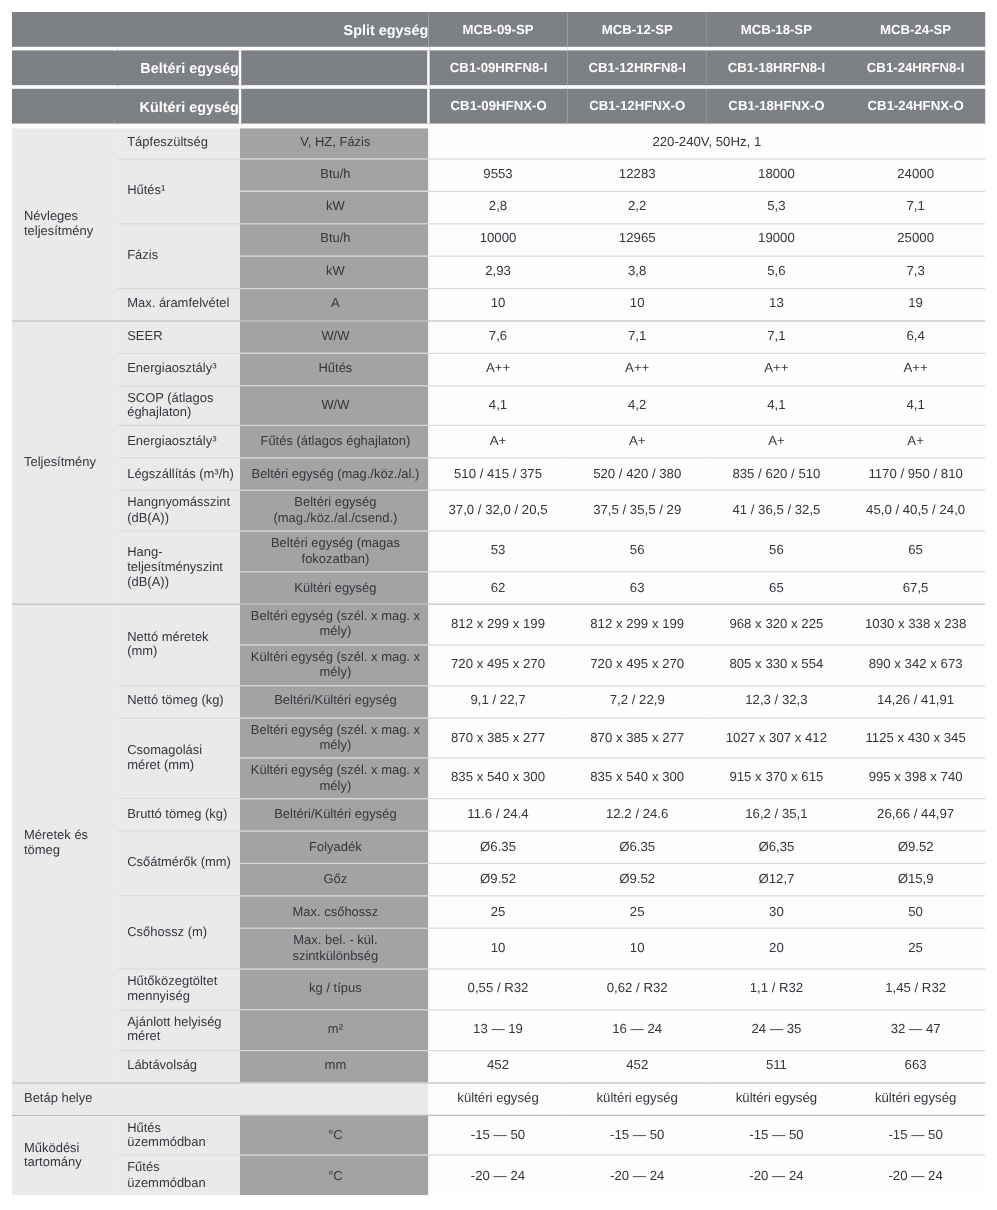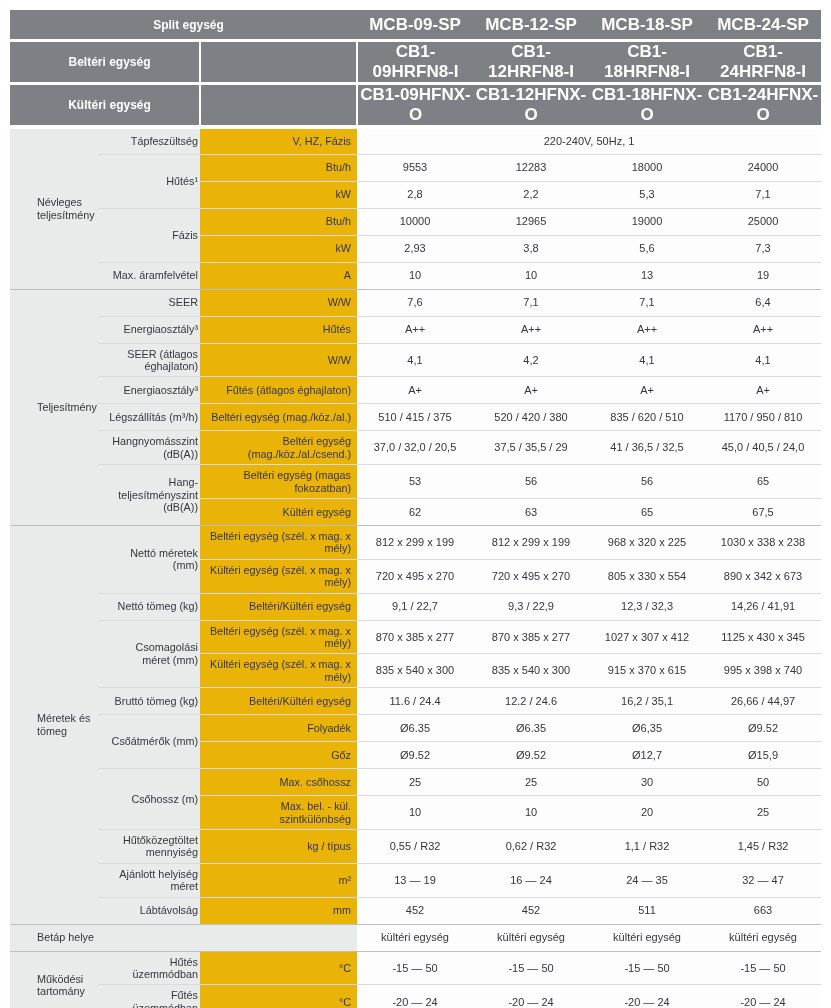--- a/index.html
+++ b/index.html
@@ -24,53 +24,53 @@
     background: #7d8084;
     color: #ffffff;
     font-weight: bold;
     height: 29px;
     padding: 0;
     border-bottom: 3px solid #ffffff;
     vertical-align: middle;
   }
   thead tr:last-child th { border-bottom: 4px solid #ffffff; }
   thead th.hlabel {
-    text-align: center;
+    text-align: right;
     padding-left: 10px;
     font-size: 12px;
   }
   thead th.hval {
     text-align: center;
-    font-size: 17px;
+    font-size: 11px;
   }
   thead th.vsep { border-left: 2px solid #ffffff; }
   
   tbody tr { height: 27px; }
   tbody td {
     border-top: 1px solid #d9dadc;
     font-size: 10.8px;
     line-height: 1.15;
     vertical-align: middle;
     padding: 4px 6px;
   }
   tr.sec td { border-top-color: #bdbfc2; }
   td.secCell {
     background: #e9eaea;
     text-align: left;
-    padding-left: 27px;
+    padding-left: 10px;
   }
   td.attrCell {
     background: #e9eaea;
-    text-align: right;
+    text-align: left;
     padding-left: 8px;
     padding-right: 2px;
   }
   td.subCell {
-    background: #eab308;
-    text-align: right;
+    background: #a3a3a3;
+    text-align: center;
     padding-left: 8px;
   }
   td.valCell {
     background: #fdfdfd;
     text-align: center;
     font-size: 11px;
   }
 </style>
 </head>
 <body>
@@ -167,21 +167,21 @@
         </tr>
         <tr>
           <td class="attrCell" rowspan="1">Energiaosztály³</td>
           <td class="subCell">Hűtés</td>
           <td class="valCell">A++</td>
           <td class="valCell">A++</td>
           <td class="valCell">A++</td>
           <td class="valCell">A++</td>
         </tr>
         <tr>
-          <td class="attrCell" rowspan="1">SEER (átlagos éghajlaton)</td>
+          <td class="attrCell" rowspan="1">SCOP (átlagos éghajlaton)</td>
           <td class="subCell">W/W</td>
           <td class="valCell">4,1</td>
           <td class="valCell">4,2</td>
           <td class="valCell">4,1</td>
           <td class="valCell">4,1</td>
         </tr>
         <tr>
           <td class="attrCell" rowspan="1">Energiaosztály³</td>
           <td class="subCell">Fűtés (átlagos éghajlaton)</td>
           <td class="valCell">A+</td>
@@ -233,21 +233,21 @@
           <td class="subCell">Kültéri egység (szél. x mag. x mély)</td>
           <td class="valCell">720 x 495 x 270</td>
           <td class="valCell">720 x 495 x 270</td>
           <td class="valCell">805 x 330 x 554</td>
           <td class="valCell">890 x 342 x 673</td>
         </tr>
         <tr>
           <td class="attrCell" rowspan="1">Nettó tömeg (kg)</td>
           <td class="subCell">Beltéri/Kültéri egység</td>
           <td class="valCell">9,1 / 22,7</td>
-          <td class="valCell">9,3 / 22,9</td>
+          <td class="valCell">7,2 / 22,9</td>
           <td class="valCell">12,3 / 32,3</td>
           <td class="valCell">14,26 / 41,91</td>
         </tr>
         <tr>
           <td class="attrCell" rowspan="2">Csomagolási méret (mm)</td>
           <td class="subCell">Beltéri egység (szél. x mag. x mély)</td>
           <td class="valCell">870 x 385 x 277</td>
           <td class="valCell">870 x 385 x 277</td>
           <td class="valCell">1027 x 307 x 412</td>
           <td class="valCell">1125 x 430 x 345</td>

